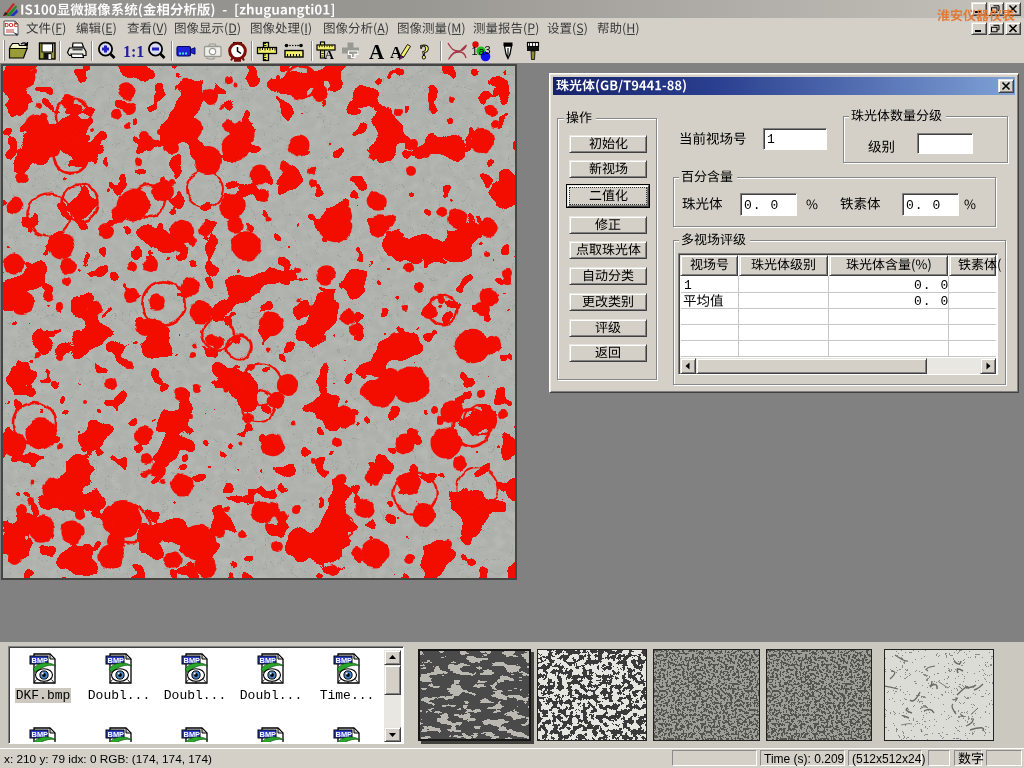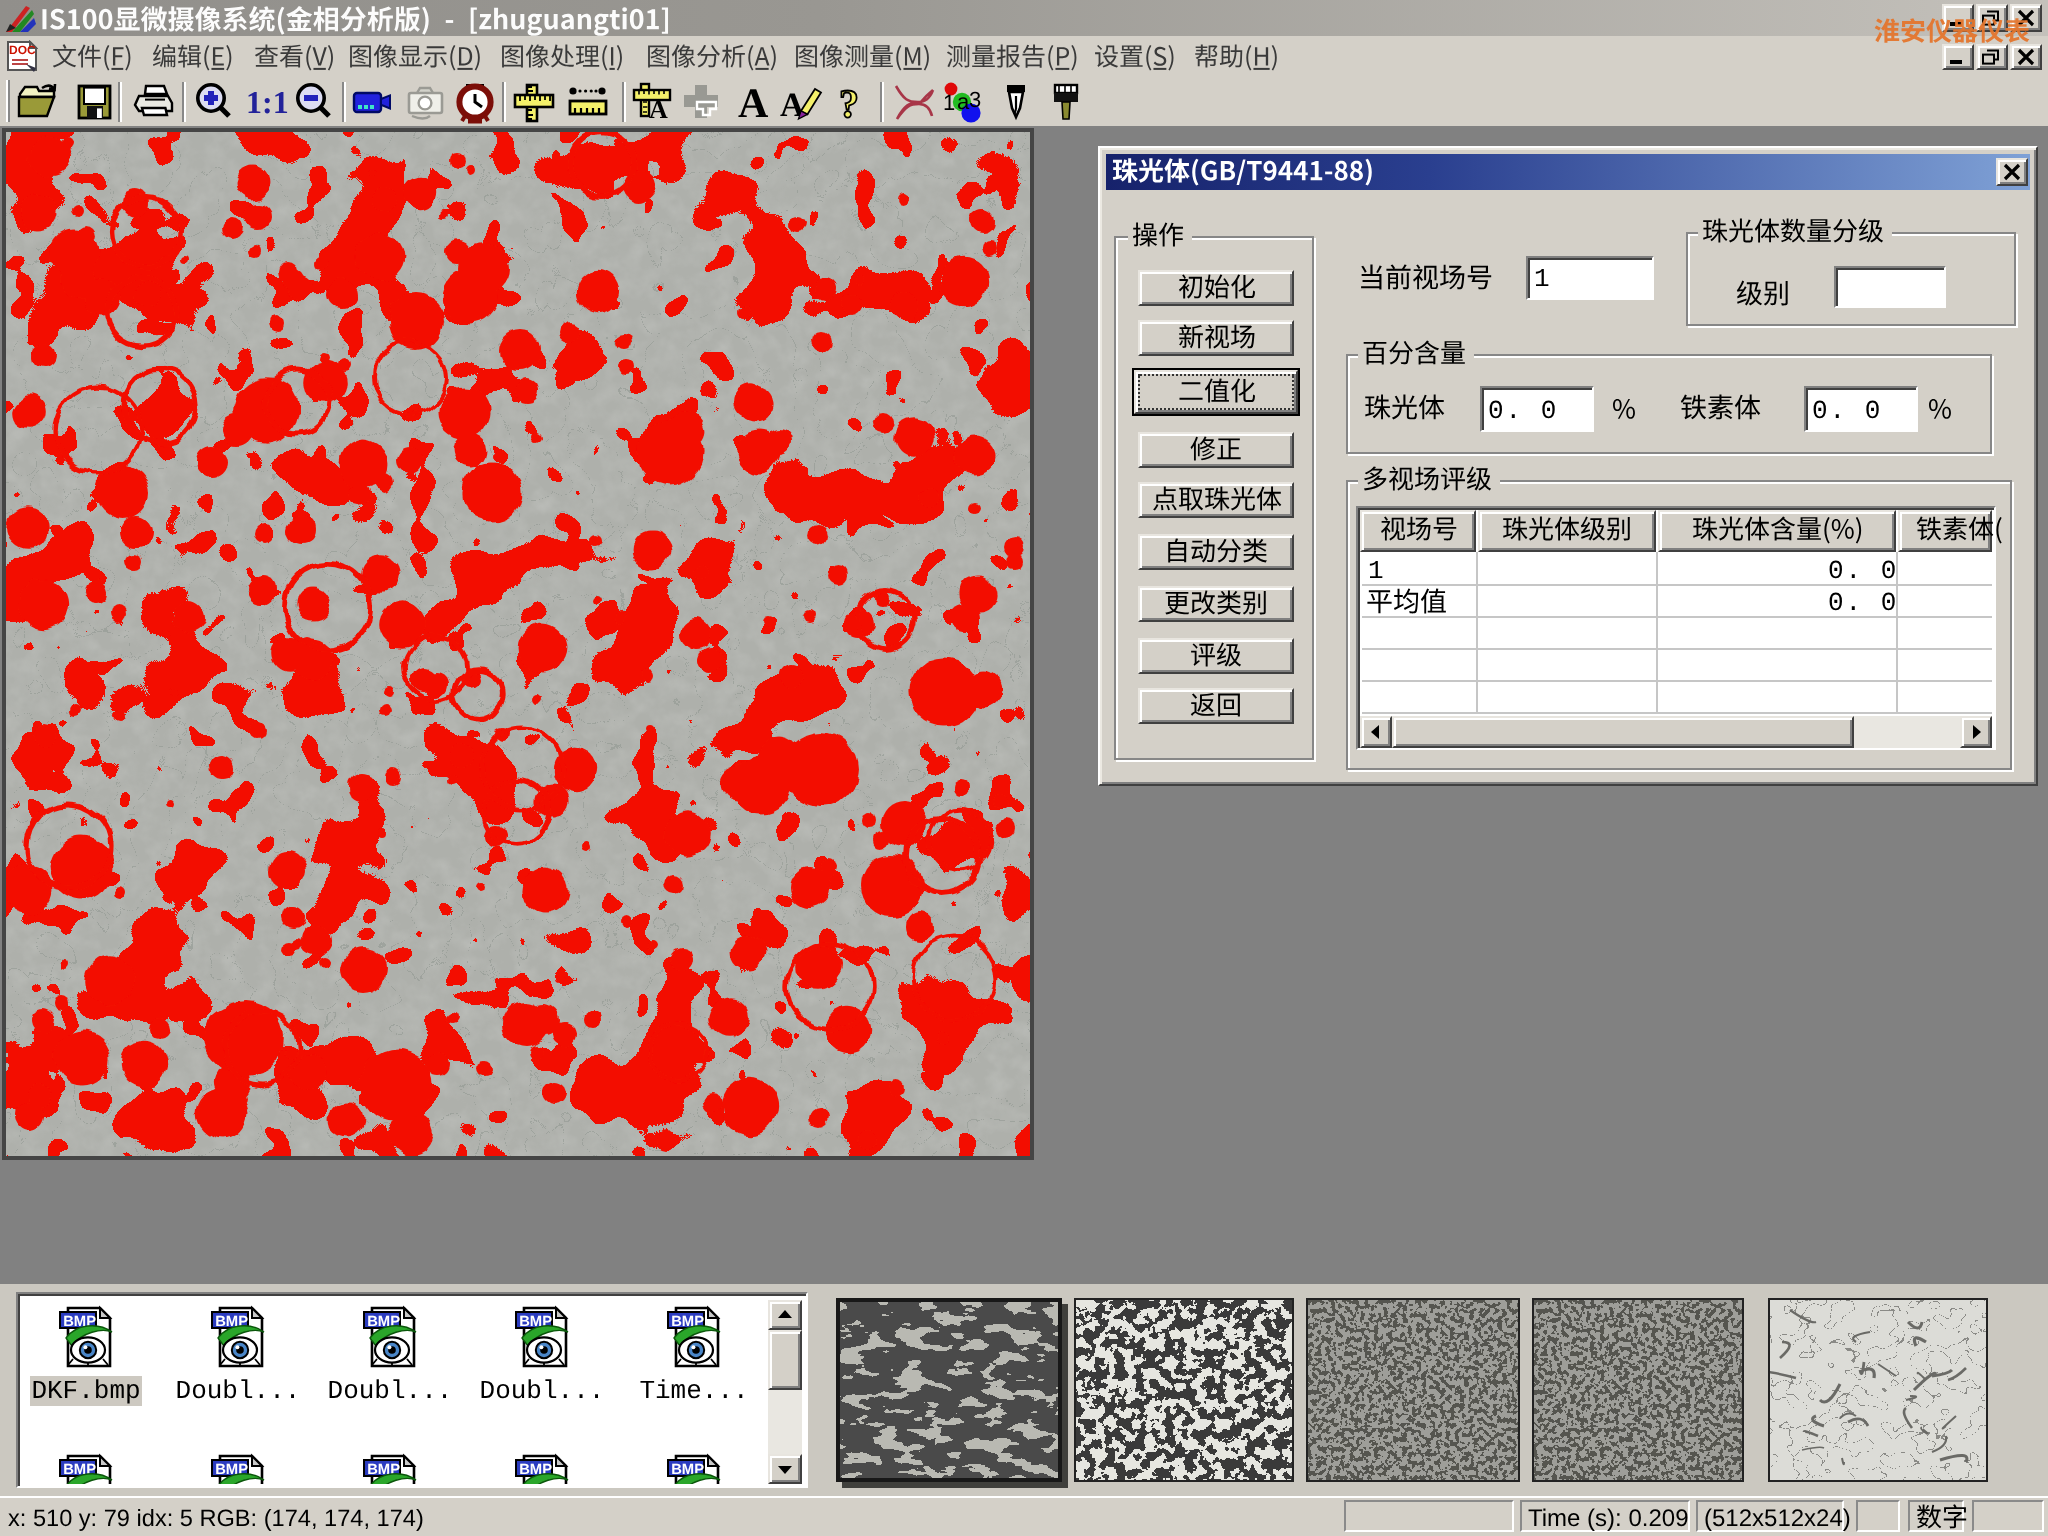--- a/index.html
+++ b/index.html
@@ -682,21 +682,21 @@
     <path d="M68 54 q -3 2 3 10" stroke="#6a6a66" fill="none" stroke-width="1.3"></path>
     <path d="M47 35 q 6 -2 5 4" stroke="#6a6a66" fill="none" stroke-width="1.6"></path>
     <path d="M23 58 q -5 2 4 5" stroke="#6a6a66" fill="none" stroke-width="1.5"></path>
     <path d="M27 74 q -2 -1 -11 1" stroke="#6a6a66" fill="none" stroke-width="0.8"></path>
     <path d="M35 59 q 4 -4 8 -1" stroke="#6a6a66" fill="none" stroke-width="1.0"></path>
     <path d="M76 64 q -1 0 3 3" stroke="#6a6a66" fill="none" stroke-width="1.4"></path>
     <path d="M78 21 q -8 -5 -5 2" stroke="#6a6a66" fill="none" stroke-width="1.6"></path>
     <path d="M45 35 q 1 5 2 -4" stroke="#6a6a66" fill="none" stroke-width="1.4"></path>
   </svg>
 <div class="abs" style="left:0;top:748px;width:1024px;height:20px;background:#d4d0c8;border-top:1px solid #fff;z-index:30"></div>
-<div class="abs" style="left:4px;top:752px;z-index:32;font:11.8px 'Liberation Sans',sans-serif;color:#000">x: 510 y: 79 idx: 5 RGB: (174, 174, 174)</div>
+<div class="abs" style="left:4px;top:752px;z-index:32;font:11.8px 'Liberation Sans',sans-serif;color:#000">x: 210 y: 79 idx: 0 RGB: (174, 174, 174)</div>
 <div class="abs" style="left:672px;top:750px;width:85px;height:16px;border:1px solid;border-color:#8a8a8a #fff #fff #8a8a8a;z-index:31"></div>
 <div class="abs" style="left:760px;top:750px;width:85px;height:16px;border:1px solid;border-color:#8a8a8a #fff #fff #8a8a8a;z-index:31"></div>
 <div class="abs" style="left:764px;top:752px;z-index:32;font:12px 'Liberation Sans',sans-serif;color:#000;white-space:nowrap">Time (s): 0.209</div>
 <div class="abs" style="left:848px;top:750px;width:74px;height:16px;border:1px solid;border-color:#8a8a8a #fff #fff #8a8a8a;z-index:31"></div>
 <div class="abs" style="left:852px;top:752px;z-index:32;font:12px 'Liberation Sans',sans-serif;color:#000;white-space:nowrap">(512x512x24)</div>
 <div class="abs" style="left:928px;top:750px;width:22px;height:16px;border:1px solid;border-color:#8a8a8a #fff #fff #8a8a8a;z-index:31"></div>
 <div class="abs" style="left:954px;top:750px;width:28px;height:16px;border:1px solid;border-color:#8a8a8a #fff #fff #8a8a8a;z-index:31"></div>
 <div class="abs" style="left:986px;top:750px;width:36px;height:16px;border:1px solid;border-color:#8a8a8a #fff #fff #8a8a8a;z-index:31"></div>
 <svg width="0" height="0" style="position:absolute">
     <defs>

